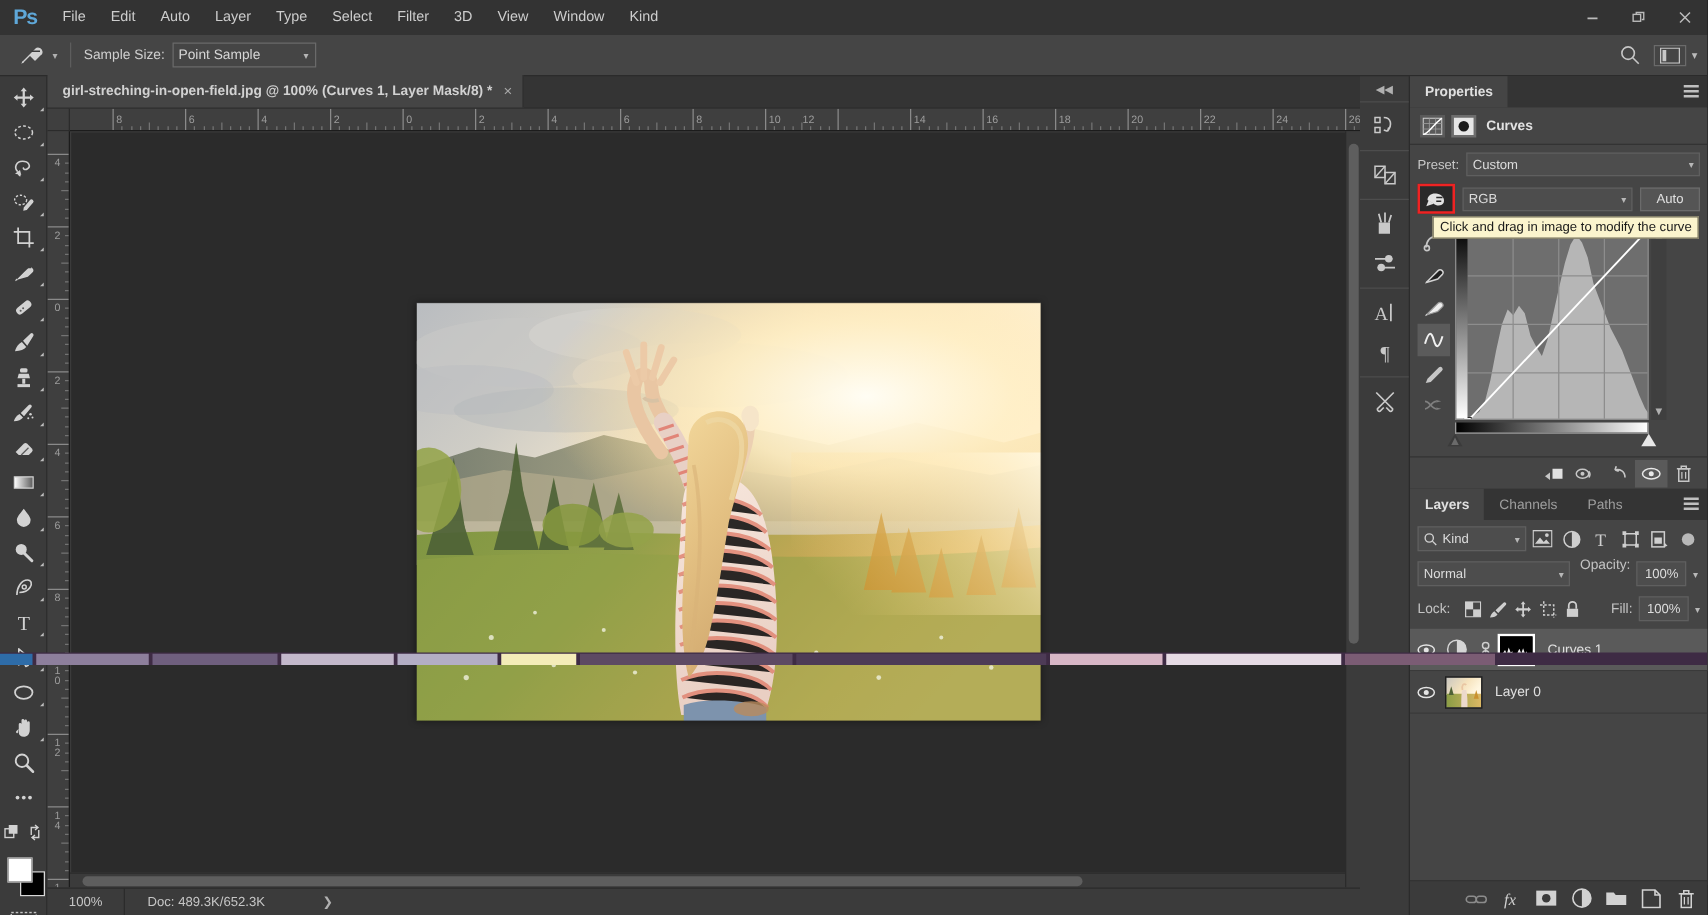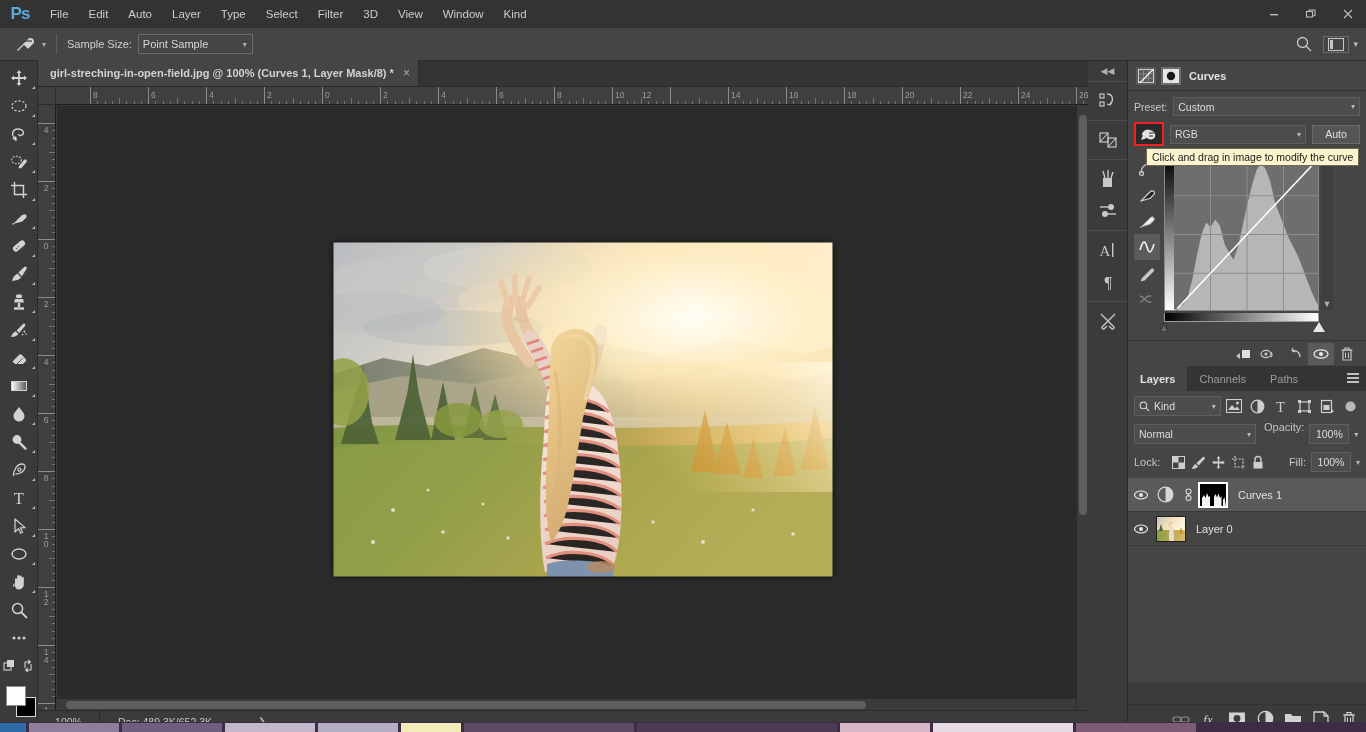--- a/index.html
+++ b/index.html
@@ -5,21 +5,21 @@
   * { box-sizing: border-box; margin: 0; padding: 0; }
   html, body {
     width: 1366px; height: 732px;
     background: #252525;
     font-family: "Liberation Sans", sans-serif;
     font-size: 11px;
     color: #c3c3c3;
     overflow: hidden;
     -webkit-font-smoothing: antialiased;
   }
-  .app { position: relative; width: 1366px; height: 732px; }
+  .app { position: relative; width: 1366px; height: 532px; }
 
   
   .menubar {
     position: absolute; left: 0; top: 0; width: 1366px; height: 28px;
     background: #333333; display: flex; align-items: center;
   }
   .ps-logo {
     width: 40px; height: 28px; display: flex; align-items: center;
     justify-content: center; font-weight: bold; font-size: 17px;
     color: #5fa8d9; letter-spacing: -1px; font-family: "Liberation Sans", sans-serif;
@@ -1084,20 +1084,30 @@
         <svg width="20" height="20" viewBox="0 0 20 20">
           <path d="M3 3 L13 13 M13 13 l3 3 a1.6 1.6 0 0 1 -2 2 l-3 -3" fill="none" stroke="#c9c9c9" stroke-width="1.4"></path>
           <path d="M17 3 L7 13 M7 13 l-3 3 a1.6 1.6 0 0 0 2 2 l3 -3" fill="none" stroke="#c9c9c9" stroke-width="1.4"></path>
         </svg>
       </div>
     </div>
   </div>
 
   <div class="rightpanels">
 
+    <div class="panel-tabs">
+      <div class="panel-tab active">
+        <span>Properties</span>
+      </div>
+      <div class="panel-menu">
+          <i></i>
+          <i></i>
+          <i></i>
+        </div>
+    </div>
 
     <div class="props">
       <div class="props-head">
         <div class="adj-icon">
           <svg width="16" height="14" viewBox="0 0 16 14">
             <rect x="0.5" y="0.5" width="15" height="13" fill="none" stroke="#cfcfcf" stroke-width="1"></rect>
             <path d="M5.5 0.5 V13.5 M10.5 0.5 V13.5 M0.5 4.8 H15.5 M0.5 9.2 H15.5" stroke="#9a9a9a" stroke-width="0.7"></path>
             <path d="M0.5 13.5 C5 13 7 7 15.5 0.5" fill="none" stroke="#ffffff" stroke-width="1.2"></path>
           </svg>
         </div>

